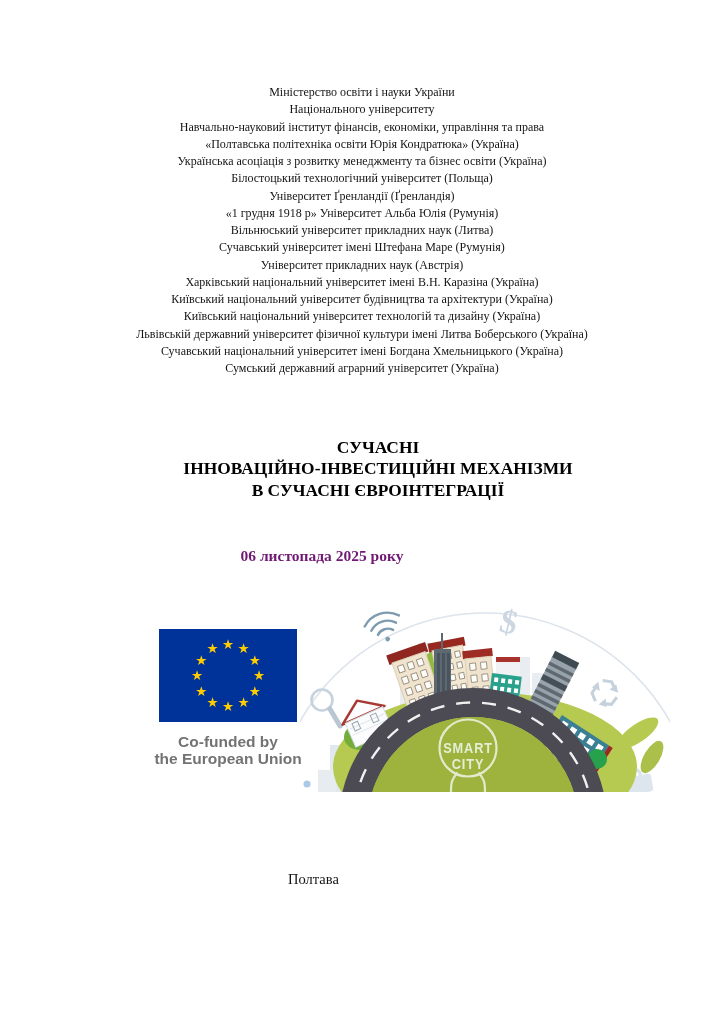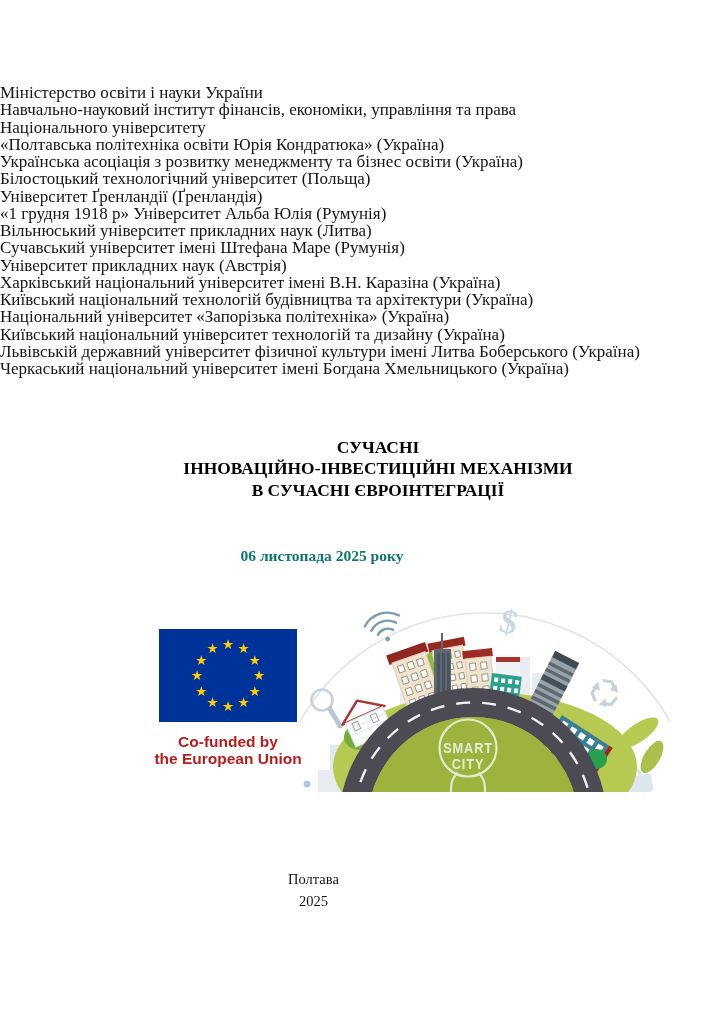--- a/index.html
+++ b/index.html
@@ -1,64 +1,64 @@
 <!DOCTYPE html>
 <html><head>
 <meta charset="utf-8">
 <style>
   html,body{margin:0;padding:0;background:#ffffff;}
   body{width:724px;height:1024px;position:relative;overflow:hidden;
        font-family:"Liberation Serif", serif;color:#141414;}
 
-  .institutions{position:absolute;top:84px;left:0;width:724px;text-align:left;
-    font-size:17px;line-height:17.25px;white-space:nowrap;}
+  .institutions{position:absolute;top:84px;left:0;width:724px;text-align:center;
+    font-size:12px;line-height:17.25px;white-space:nowrap;}
   .institutions div{white-space:nowrap;}
 
   .title-block{position:absolute;top:437px;left:0;width:724px;text-align:center;
     font-weight:bold;font-size:17.4px;line-height:21.3px;color:#000;padding-left:16px;}
 
   .date-line{position:absolute;top:547px;left:0;width:644px;text-align:center;
-    font-weight:bold;font-size:15.5px;color:#0f766e;}
+    font-weight:bold;font-size:15.5px;color:#701a75;}
 
   .eu-block{position:absolute;top:629px;left:140px;width:176px;}
   .eu-flag{display:block;margin:0 auto;}
   .eu-caption{margin-top:11px;text-align:center;
     font-family:"Liberation Sans", sans-serif;font-weight:bold;
-    font-size:15.5px;line-height:17px;color:#b91c1c;}
+    font-size:15.5px;line-height:17px;color:#737373;}
 
   .city-illustration{position:absolute;top:585px;left:300px;width:370px;height:207px;}
 
   .footer-block{position:absolute;top:869px;left:0;width:627px;text-align:center;
     font-size:14.5px;line-height:21.5px;color:#141414;}
 
   .star{font-family:"DejaVu Sans", sans-serif;}
   .smart-text{font-family:"Liberation Sans", sans-serif;font-weight:bold;
     letter-spacing:1px;}
 </style>
 </head>
 <body>
 
 <div class="institutions">
   <div>Міністерство освіти і науки України</div>
+  <div>Національного університету</div>
   <div>Навчально-науковий інститут фінансів, економіки, управління та права</div>
-  <div>Національного університету</div>
   <div>«Полтавська політехніка освіти Юрія Кондратюка» (Україна)</div>
   <div>Українська асоціація з розвитку менеджменту та бізнес освіти (Україна)</div>
   <div>Білостоцький технологічний університет (Польща)</div>
   <div>Університет Ґренландії (Ґренландія)</div>
   <div>«1 грудня 1918 р» Університет Альба Юлія (Румунія)</div>
   <div>Вільнюський університет прикладних наук (Литва)</div>
   <div>Сучавський університет імені Штефана Маре (Румунія)</div>
   <div>Університет прикладних наук (Австрія)</div>
   <div>Харківський національний університет імені В.Н. Каразіна (Україна)</div>
-  <div>Київський національний технологій будівництва та архітектури (Україна)</div>
-  <div>Національний університет «Запорізька політехніка» (Україна)</div>
+  <div>Київський національний університет будівництва та архітектури (Україна)</div>
   <div>Київський національний університет технологій та дизайну (Україна)</div>
   <div>Львівській державний університет фізичної культури імені Литва Боберського (Україна)</div>
-  <div>Черкаський національний університет імені Богдана Хмельницького (Україна)</div>
+  <div>Сучавський національний університет імені Богдана Хмельницького (Україна)</div>
+  <div>Сумський державний аграрний університет (Україна)</div>
 </div>
 
 <div class="title-block">
   <div>СУЧАСНІ</div>
   <div>ІННОВАЦІЙНО-ІНВЕСТИЦІЙНІ МЕХАНІЗМИ</div>
   <div>В СУЧАСНІ ЄВРОІНТЕГРАЦІЇ</div>
 </div>
 
 <div class="date-line">06 листопада 2025 року</div>
 
@@ -303,14 +303,13 @@
     <path d="M178.5 187.5 C 184 194, 185 197, 185 207"></path>
   </g>
   <g class="smart-text" fill="#e4eed4" font-size="14.5" text-anchor="middle">
     <text transform="scale(0.88 1)" x="191" y="168">SMART</text>
     <text transform="scale(0.88 1)" x="191" y="184">CITY</text>
   </g>
 </svg>
 
 <div class="footer-block">
   <div>Полтава</div>
-  <div>2025</div>
 </div>
 
 </body></html>

